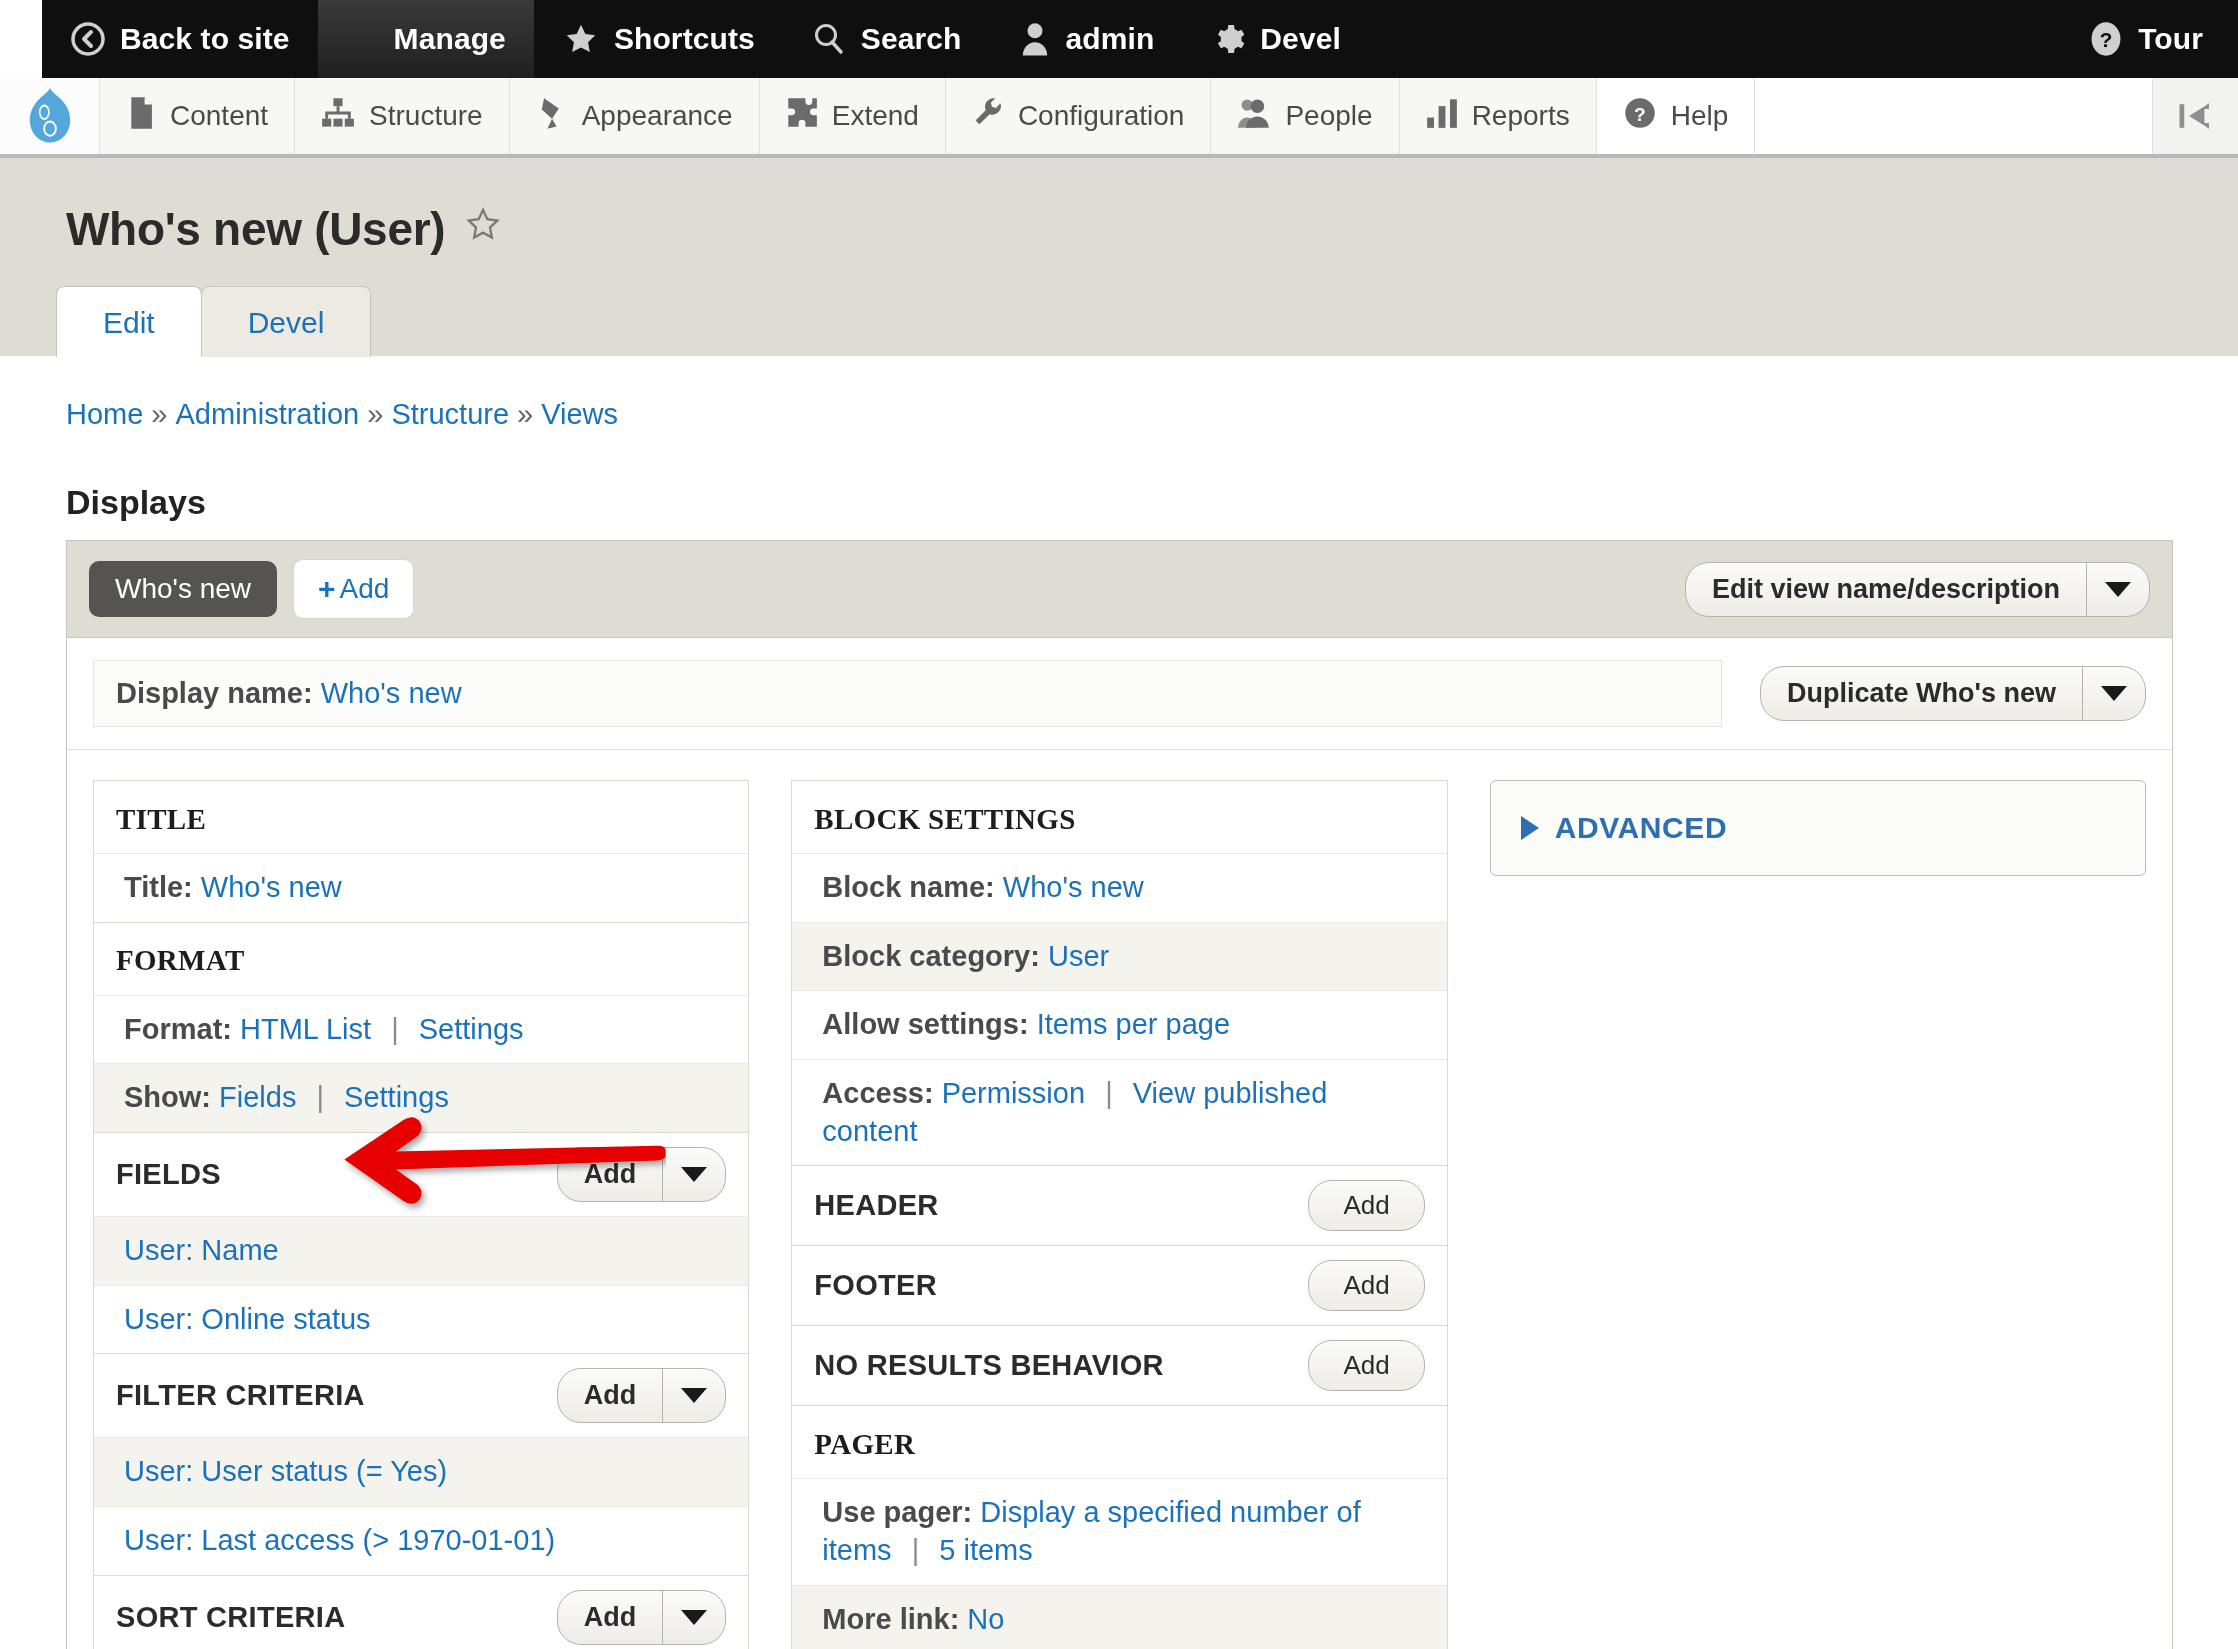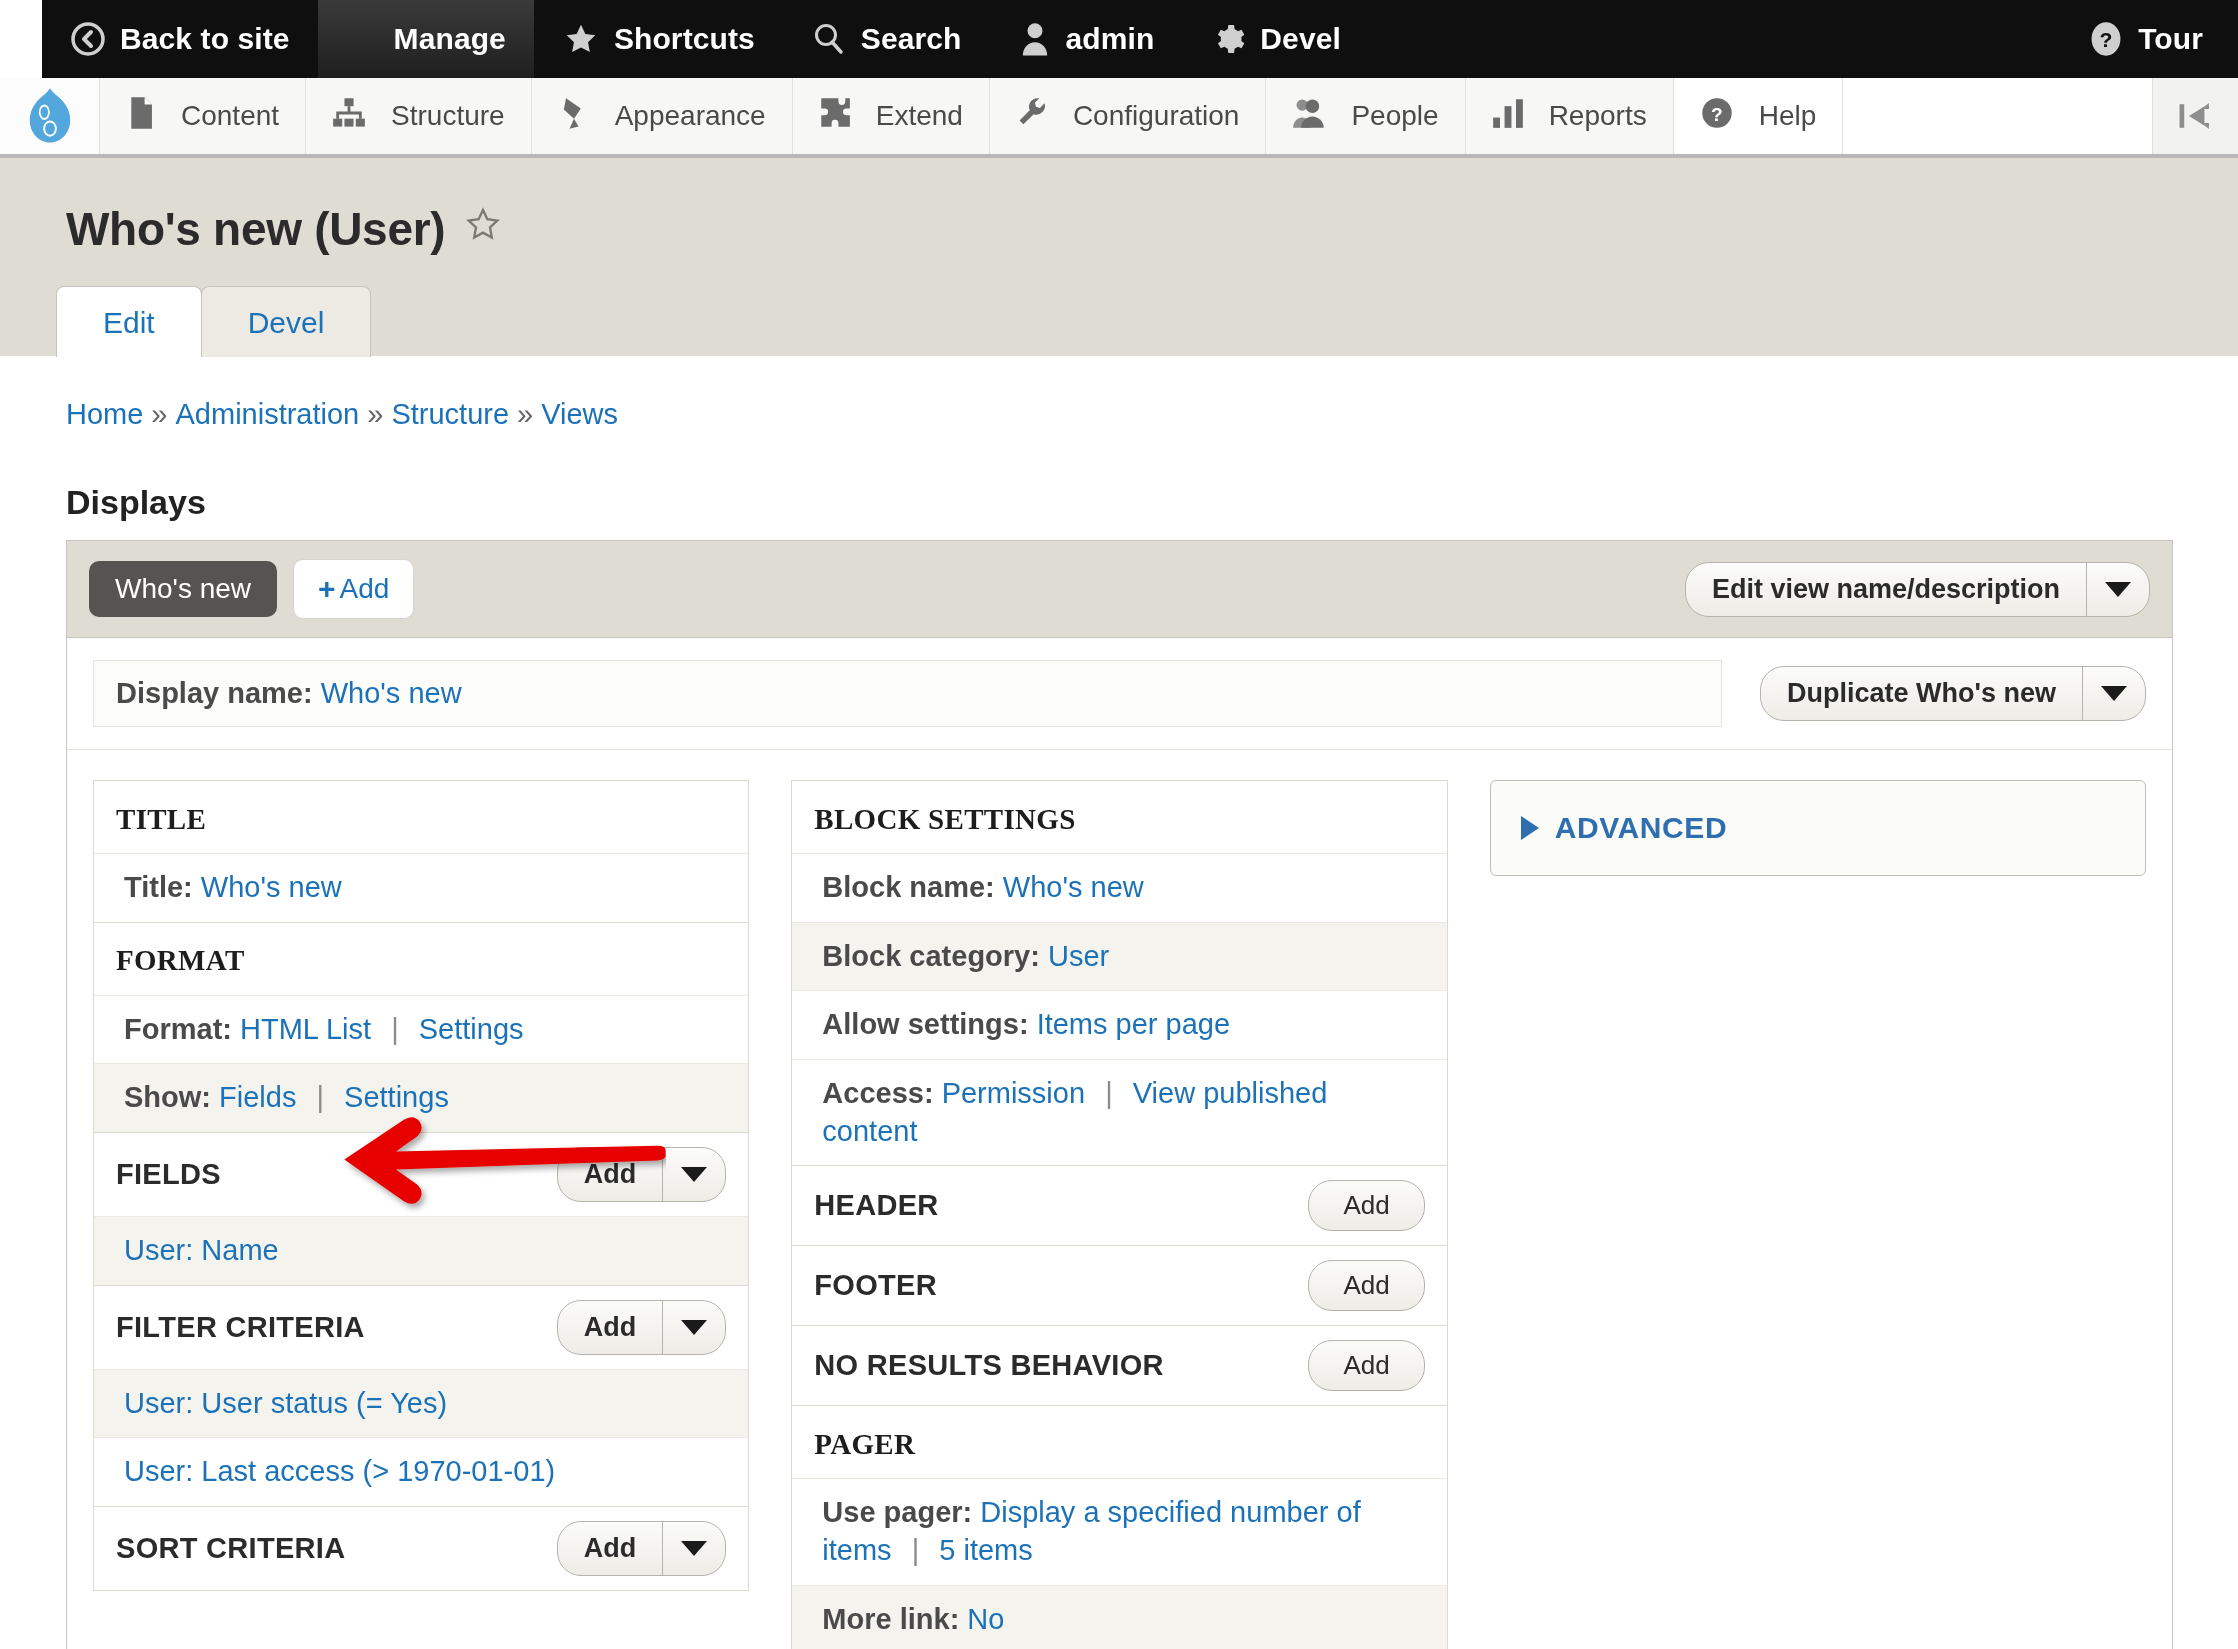--- a/index.html
+++ b/index.html
@@ -40,21 +40,21 @@
   .toolbar-admin{
     height:80px; background:#f9f9f9;
     border-bottom:4px solid #b8b8b8;
     display:flex; align-items:stretch;
   }
   .adm-logo{
     width:100px; display:flex; align-items:center; justify-content:center;
     border-right:1px solid #e0e0e0; background:#fcfcfc;
   }
   .adm-item{
-    display:flex; align-items:center; gap:25px;
+    display:flex; align-items:center; gap:14px;
     padding:0 26px;
     border-right:1px solid #e0e0e0;
     font-size:28px; color:#4a4a4a;
     background:#f7f7f5;
     cursor:pointer; white-space:nowrap;
   }
   .adm-item.help{ background:#fff; }
   .adm-blank{ flex:1 1 auto; background:#fff; border-right:1px solid #e0e0e0; }
   .adm-collapse{
     width:86px; display:flex; align-items:center; justify-content:center;
@@ -502,20 +502,23 @@
             <span class="sh-label">FIELDS</span>
             <div class="dropbutton">
               <div class="db-main">Add</div>
               <div class="db-arrow">
                   <span class="caret"></span>
                 </div>
             </div>
           </div>
           <div class="bk-row alt">
             <a class="lnk">User: Name</a>
+          </div>
+          <div class="bk-row">
+            <a class="lnk">User: Online status</a>
           </div>
         </div>
 
         <div class="bucket">
           <div class="sec-head">
             <span class="sh-label">FILTER CRITERIA</span>
             <div class="dropbutton">
               <div class="db-main">Add</div>
               <div class="db-arrow">
                   <span class="caret"></span>

